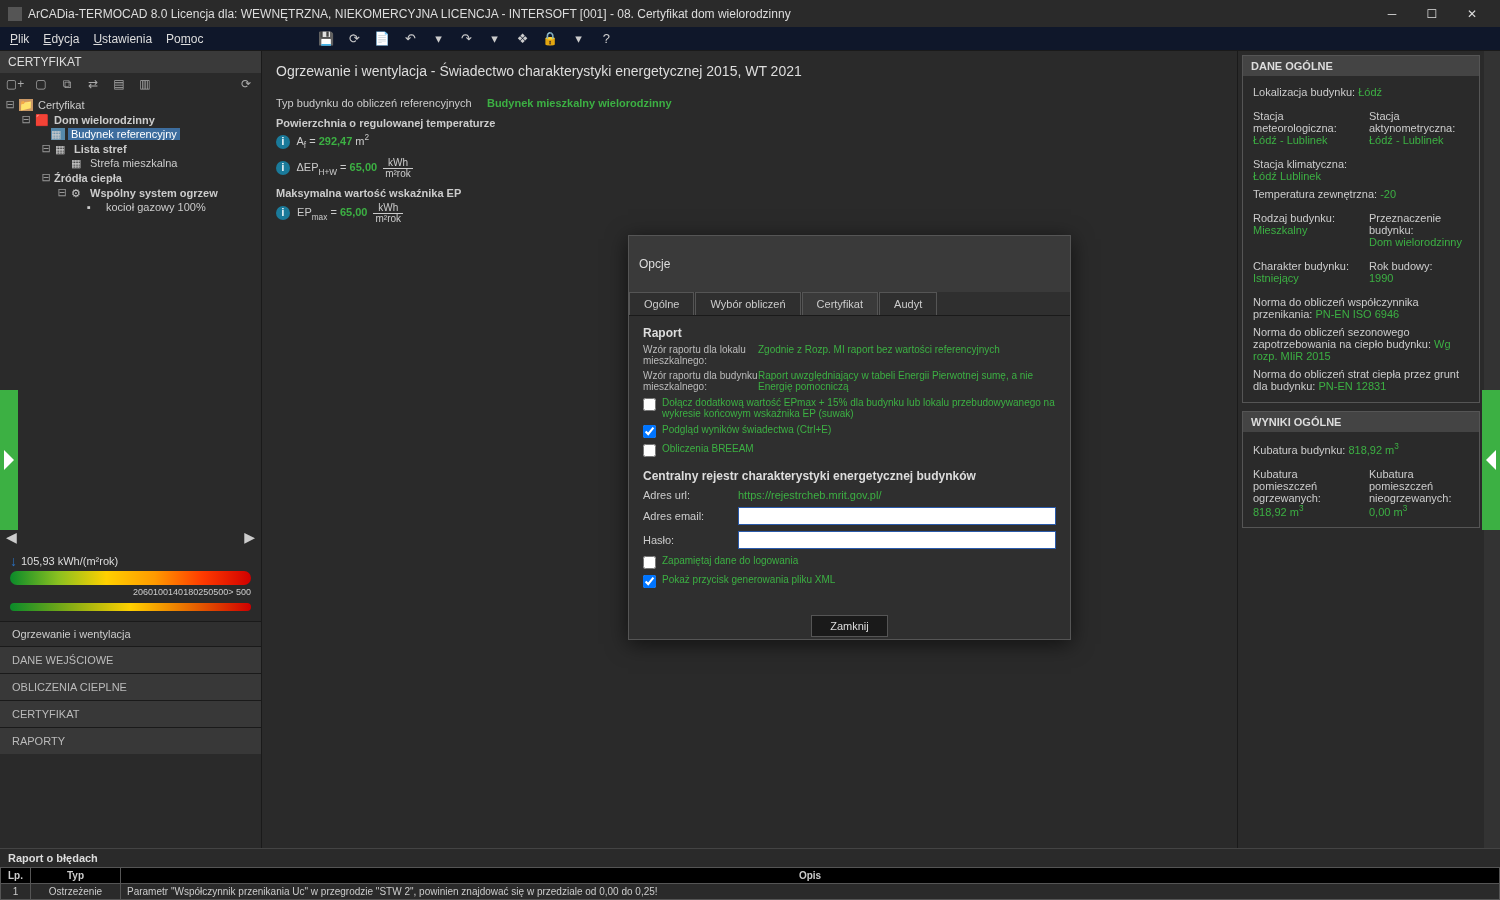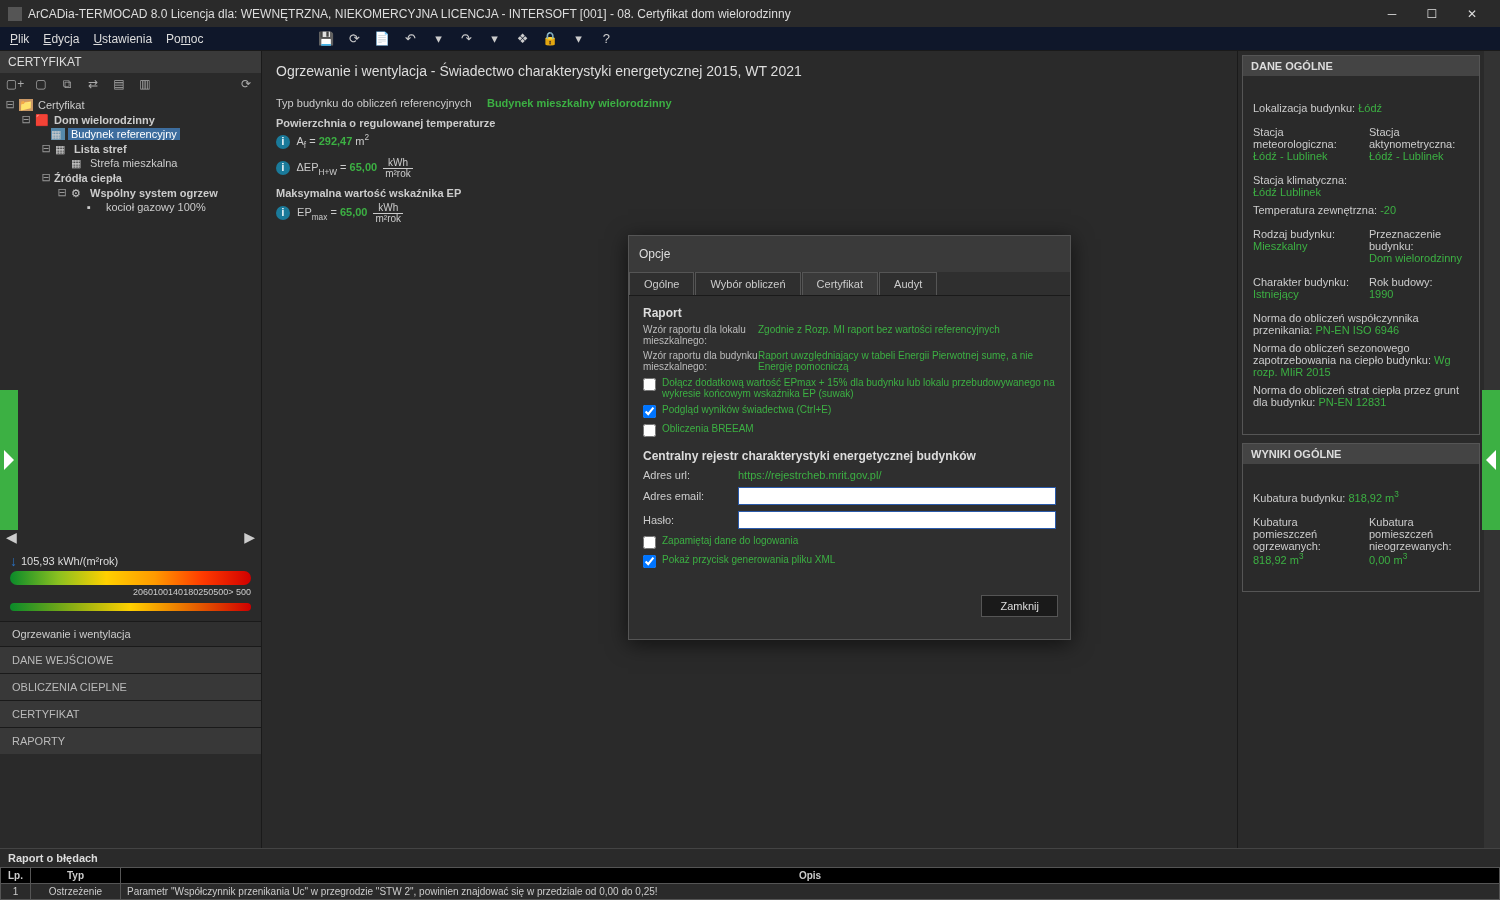--- a/index.html
+++ b/index.html
@@ -59,43 +59,43 @@
 .row-c { margin: 8px 0; }
 .row-c .lab { color: #ccc; }
 .row-c .grn { color: #3cb043; font-weight: bold; }
 .info-i { display: inline-block; width: 14px; height: 14px; border-radius: 50%; background: #1a7a9a; color: #fff; text-align: center; line-height: 14px; font-size: 10px; font-weight: bold; margin-right: 4px; }
 .frac { display: inline-block; vertical-align: middle; text-align: center; font-size: 10px; line-height: 1; margin-left: 3px; }
 .frac .top { border-bottom: 1px solid #ccc; padding: 0 2px; }
 .frac .bot { padding: 0 2px; }
 
 
 .dialog { position: absolute; left: 366px; top: 184px; width: 443px; background: #2f2f2f; border: 1px solid #555; box-shadow: 0 4px 20px rgba(0,0,0,0.6); }
-.dialog .dhead { background: #3a3a3a; padding: 11px 10px; font-size: 12px; color: #ddd; }
+.dialog .dhead { background: #3a3a3a; padding: 21px 10px; font-size: 12px; color: #ddd; }
 .dialog .tabs { display: flex; border-bottom: 1px solid #1a1a1a; }
 .dialog .tab { padding: 5px 14px; font-size: 11px; color: #ccc; border: 1px solid #555; border-bottom: none; background: #2f2f2f; margin-right: 1px; cursor: pointer; }
 .dialog .tab.active { background: #3a3a3a; }
 .dialog .dbody { padding: 10px 14px 14px; }
 .dialog .sect { font-weight: bold; color: #ddd; margin-bottom: 4px; font-size: 12px; }
 .dialog .drow { display: flex; margin: 4px 0; align-items: flex-start; }
 .dialog .drow .dl { width: 115px; font-size: 10px; color: #bbb; }
 .dialog .drow .dv { flex: 1; font-size: 10px; color: #3cb043; }
 .dialog .chk { display: flex; align-items: flex-start; margin: 5px 0; gap: 6px; }
 .dialog .chk input { margin-top: 1px; }
 .dialog .chk label { font-size: 10px; color: #3cb043; }
 .dialog .frow { display: flex; align-items: center; margin: 6px 0; }
 .dialog .frow .fl { width: 95px; font-size: 11px; color: #ccc; }
 .dialog .frow input[type=text], .dialog .frow input[type=password] { flex: 1; background: #fff; border: 1px solid #2a5aaa; height: 18px; padding: 0 4px; font-size: 11px; }
 .dialog .frow .furl { color: #3cb043; font-size: 11px; }
-.dialog .dact { display: flex; justify-content: flex-end; padding: 8px 12px 22px; }
+.dialog .dact { display: flex; justify-content: center; padding: 8px 12px 2px; }
 .dialog .dbtn { background: #1a1a1a; border: 1px solid #555; color: #ddd; padding: 4px 18px; cursor: pointer; font-size: 11px; }
 
 
 .right .panel { border: 1px solid #555; margin: 4px 4px 8px; }
 .right .phead { background: #444; padding: 4px 8px; font-size: 11px; font-weight: bold; color: #ddd; }
-.right .pbody { padding: 20px 10px; font-size: 11px; color: #ccc; max-height: 480px; overflow-y: auto; }
+.right .pbody { padding: 4px 10px; font-size: 11px; color: #ccc; max-height: 480px; overflow-y: auto; }
 .right .prow { margin: 6px 0; }
 .right .prow .pl { color: #ccc; }
 .right .prow .pv { color: #3cb043; }
 .right .grid2 { display: flex; gap: 16px; }
 .right .grid2 > div { flex: 1; }
 .rscroll { width: 16px; background: #333; }
 
 
 .bottom-err { background: #2a2a2a; border-top: 1px solid #444; }
 .bottom-err .ehead { padding: 3px 8px; font-weight: bold; font-size: 11px; color: #ddd; }

